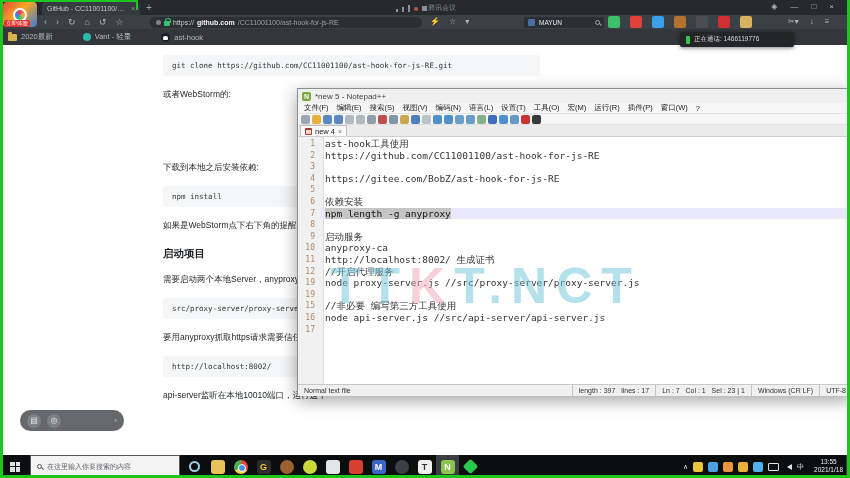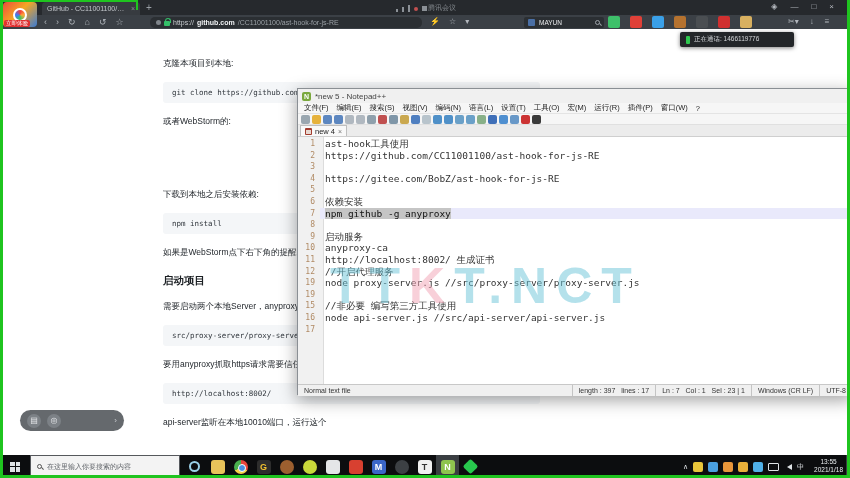--- a/index.html
+++ b/index.html
@@ -137,21 +137,20 @@
   #gf-topseg{left:0;top:0;width:138px;height:2px}
   #gf-notch{left:136px;top:0;width:2px;height:10px}
 </style>
 </head>
 <body>
 
 <div id="screen">
 
   <div id="page">
     <div id="page-content">
-        <div class="pg-p">克隆本项目到本地:</div>
         <div class="pg-code">git clone https://github.com/CC11001100/ast-hook-for-js-RE.git</div>
         <div class="pg-p">或者WebStorm的:</div>
         <div class="pg-gap"></div>
         <div class="pg-p">下载到本地之后安装依赖:</div>
         <div class="pg-code">npm install</div>
         <div class="pg-p">如果是WebStorm点下右下角的提醒就可以</div>
         <div class="pg-h3">启动项目</div>
         <div class="pg-p">需要启动两个本地Server，anyproxy的代理</div>
         <div class="pg-code">src/proxy-server/proxy-server.js</div>
         <div class="pg-p">要用anyproxy抓取https请求需要信任它的证</div>
@@ -221,20 +220,34 @@
         <span class="extic" style="background: rgb(74, 78, 82);"></span>
         <span class="extic" style="background: rgb(208, 48, 48);"></span>
         <span class="extic" style="background: rgb(216, 176, 96);"></span>
       </span>
     <span id="tool-icons">
         <span class="tlic">✂▾</span>
         <span class="tlic">↓</span>
         <span class="tlic">≡</span>
       </span>
   </div>
+  <div id="bookmarksbar">
+      <div class="bm">
+        <span class="bmic folder"></span>
+        <span class="bmlb">2020最新</span>
+      </div>
+      <div class="bm">
+        <span class="bmic vant"></span>
+        <span class="bmlb">Vant - 轻量</span>
+      </div>
+      <div class="bm">
+        <span class="bmic github"></span>
+        <span class="bmlb">ast-hook</span>
+      </div>
+    </div>
 
   <div id="browser-logo">
     <span class="wheel"></span>
     <span id="logo-badge">立即体验</span>
   </div>
 
   <div id="call-pill">
     <span class="phone"></span>
     <span class="txt">正在通话: 1466119776</span>
   </div>
@@ -312,21 +325,21 @@
           <div class="ln-row">
             <span class="ln-num">5</span>
             <span class="ln-txt"></span>
           </div>
           <div class="ln-row">
             <span class="ln-num">6</span>
             <span class="ln-txt"><span>依赖安装</span></span>
           </div>
           <div class="ln-row cur">
             <span class="ln-num">7</span>
-            <span class="ln-txt"><span class=" sel">npm github -g anyproxy</span></span>
+            <span class="ln-txt"><span class=" sel">npm length -g anyproxy</span></span>
           </div>
           <div class="ln-row">
             <span class="ln-num">8</span>
             <span class="ln-txt"></span>
           </div>
           <div class="ln-row">
             <span class="ln-num">9</span>
             <span class="ln-txt"><span>启动服务</span></span>
           </div>
           <div class="ln-row">

